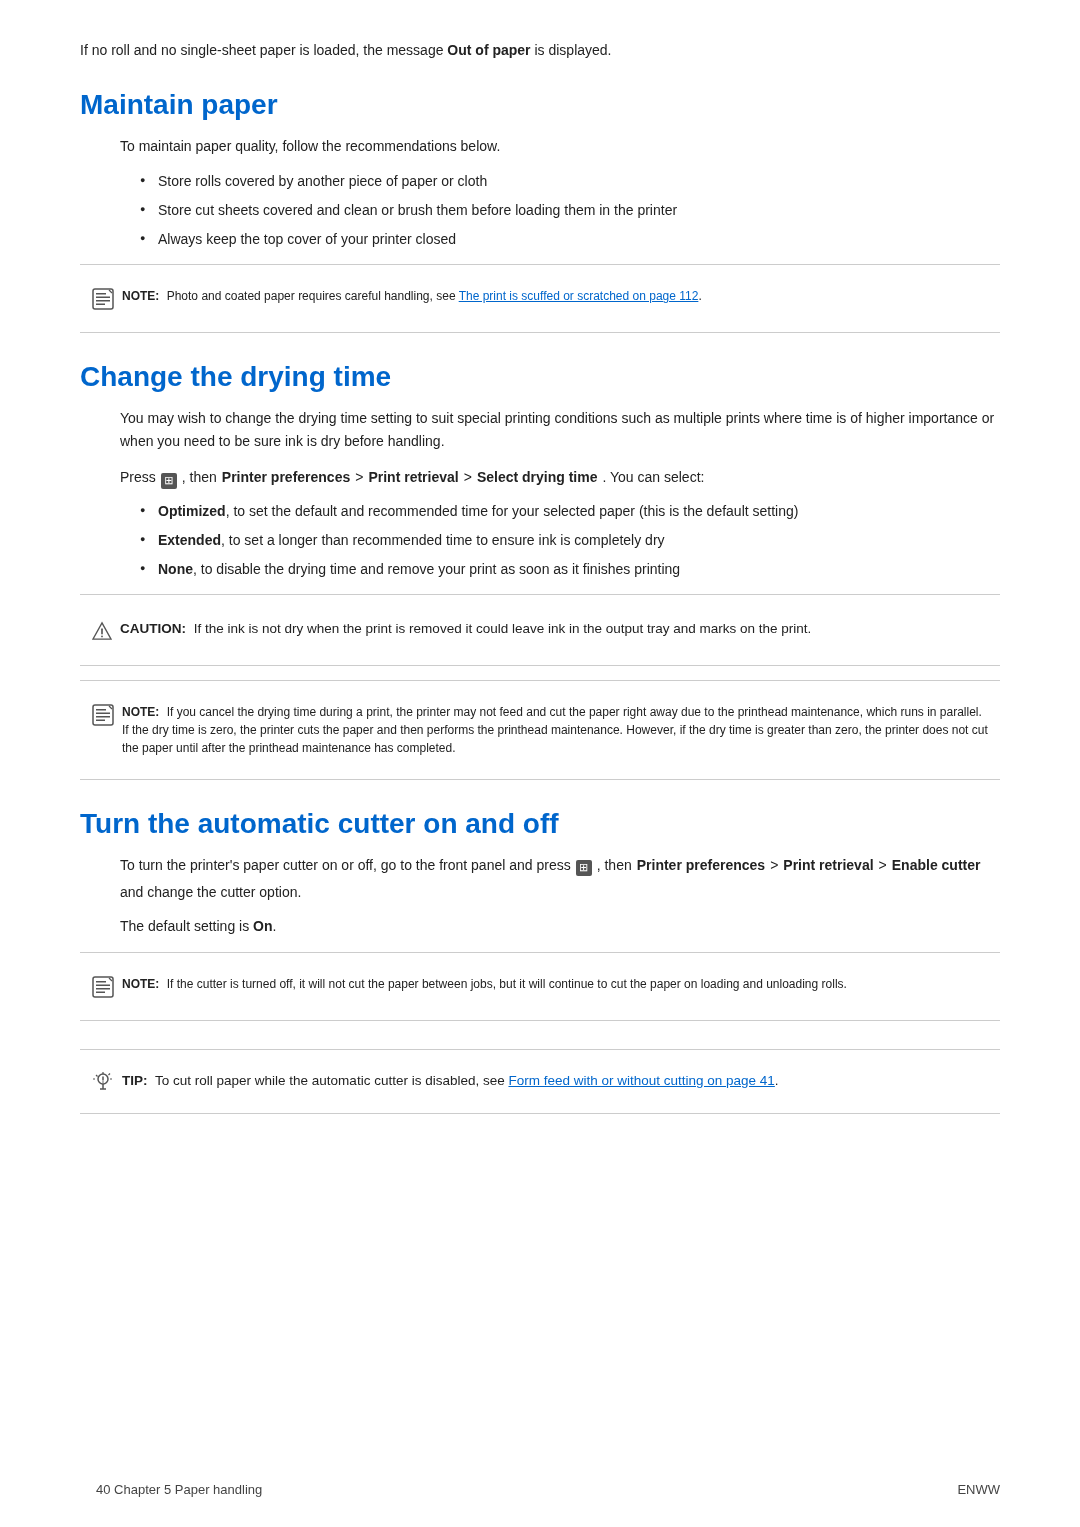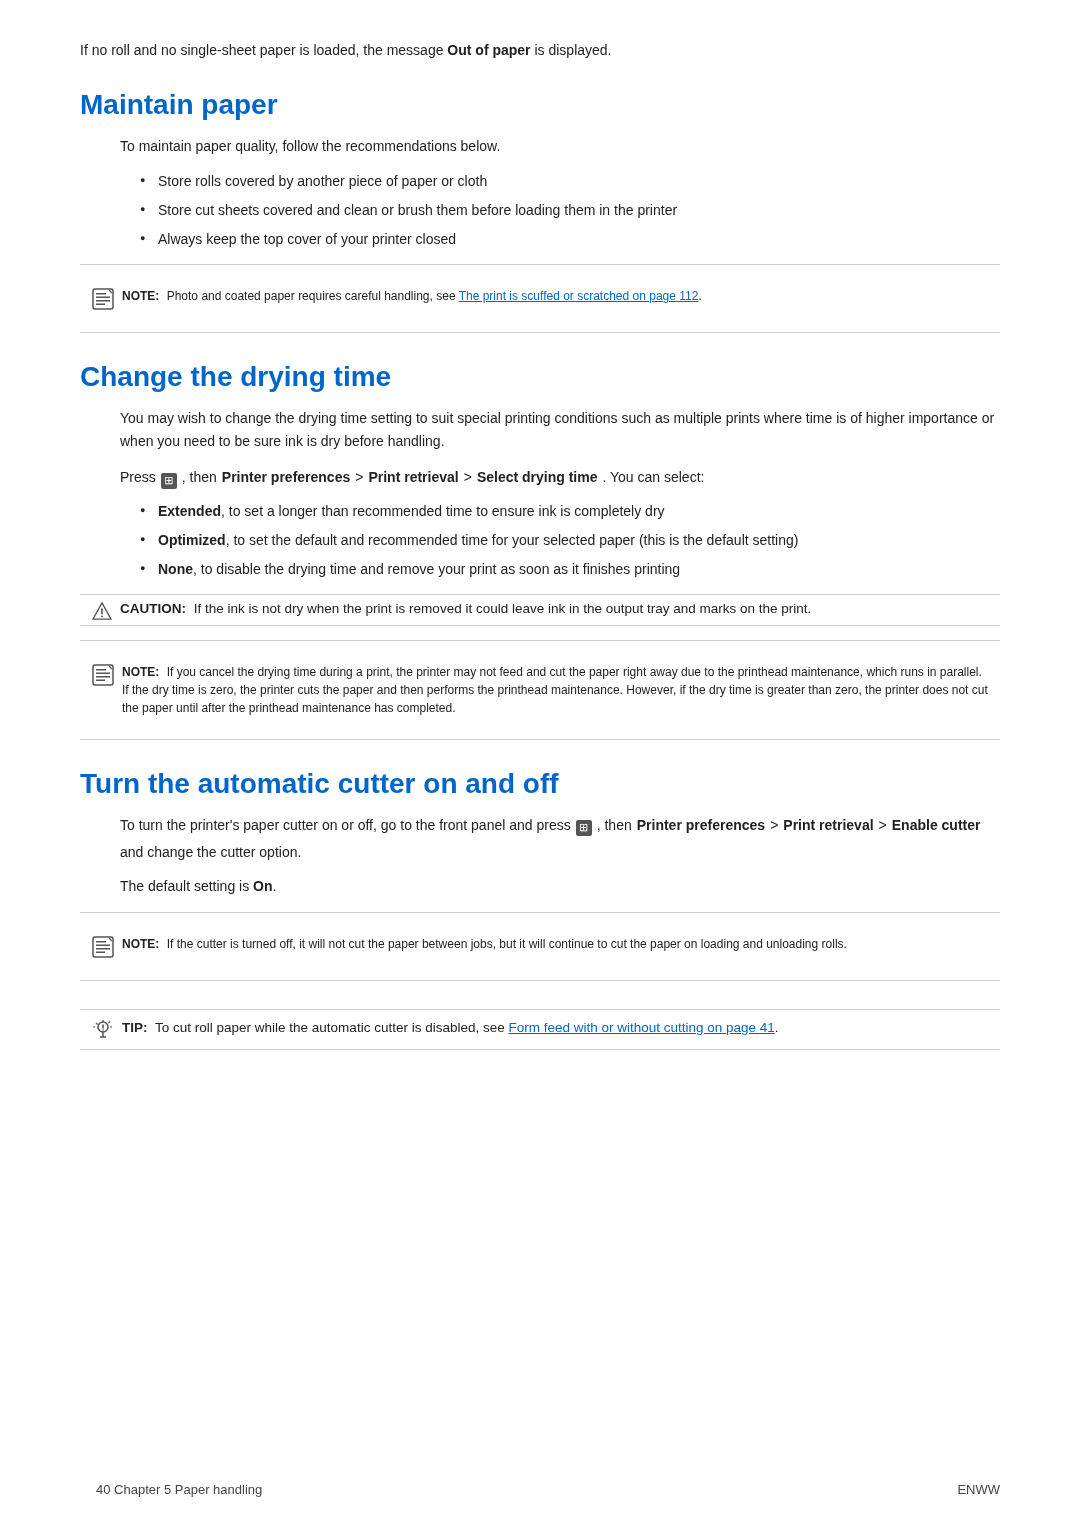--- a/index.html
+++ b/index.html
@@ -66,41 +66,41 @@
       flex-shrink: 0;
       margin-top: 1px;
     }
     .note-label {
       font-weight: bold;
       margin-right: 4px;
     }
     .caution-box {
       border-top: 1px solid #ccc;
       border-bottom: 1px solid #ccc;
-      padding: 4px 12px;
+      padding: 24px 12px;
       margin-bottom: 14px;
       display: flex;
       align-items: flex-start;
       gap: 8px;
       font-size: 13.5px;
       line-height: 1.5;
     }
     .caution-icon {
       width: 20px;
       height: 20px;
       flex-shrink: 0;
       margin-top: 2px;
     }
     .tip-box {
       border-top: 1px solid #ccc;
       border-bottom: 1px solid #ccc;
-      padding: 8px 12px;
-      margin-bottom: 14px;
-      display: flex;
-      align-items: flex-start;
+      padding: 20px 12px;
+      margin-bottom: 14px;
+      display: flex;
+      align-items: center;
       gap: 8px;
       font-size: 13.5px;
       line-height: 1.5;
     }
     .tip-icon {
       width: 22px;
       height: 22px;
       flex-shrink: 0;
       margin-top: 1px;
     }
@@ -195,22 +195,22 @@
     <span class="front-panel-icon"></span>
     <span>, then </span>
       <strong>Printer preferences</strong>
       <span> &gt; </span>
       <strong>Print retrieval</strong>
       <span> &gt; </span>
       <strong>Select drying time</strong>
       <span>. You can select:</span>
   </div>
   <ul class="bullets">
+    <li><strong>Optimized</strong><span>, to set the default and recommended time for your selected paper (this is the default setting)</span></li>
     <li><strong>Extended</strong><span>, to set a longer than recommended time to ensure ink is completely dry</span></li>
-    <li><strong>Optimized</strong><span>, to set the default and recommended time for your selected paper (this is the default setting)</span></li>
     <li><strong>None</strong><span>, to disable the drying time and remove your print as soon as it finishes printing</span></li>
   </ul>
   <div class="caution-box">
     <svg class="caution-icon" viewBox="0 0 22 22" fill="none" xmlns="http://www.w3.org/2000/svg">
       <polygon points="11,2 21,20 1,20" stroke="#555" stroke-width="1.5" fill="none"></polygon>
       <line x1="11" y1="9" x2="11" y2="14" stroke="#555" stroke-width="1.8" stroke-linecap="round"></line>
       <circle cx="11" cy="17" r="1" fill="#555"></circle>
     </svg>
     <span>
       <span class="note-label">CAUTION:</span>

